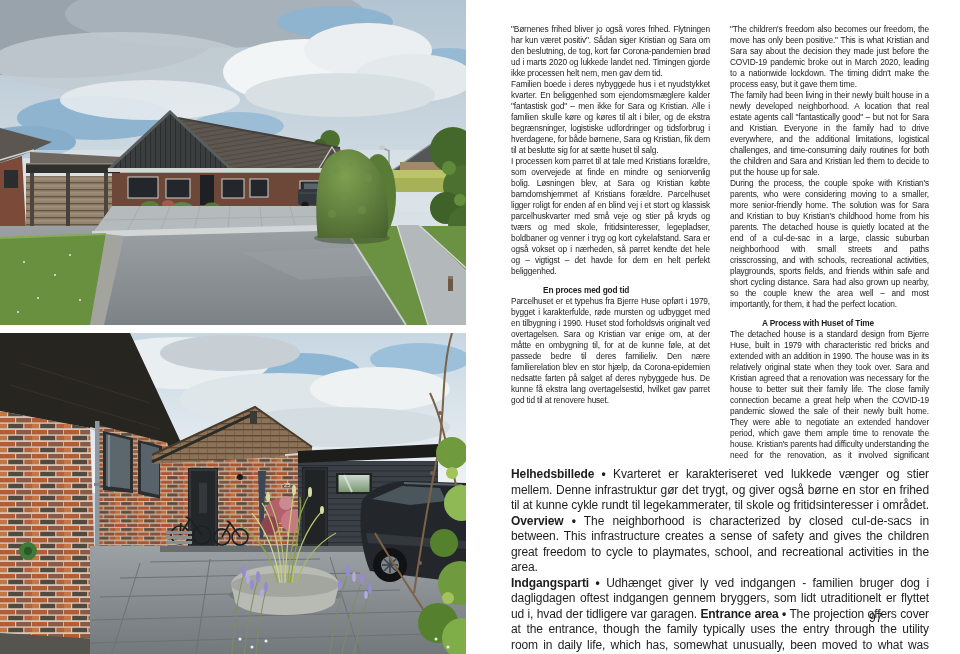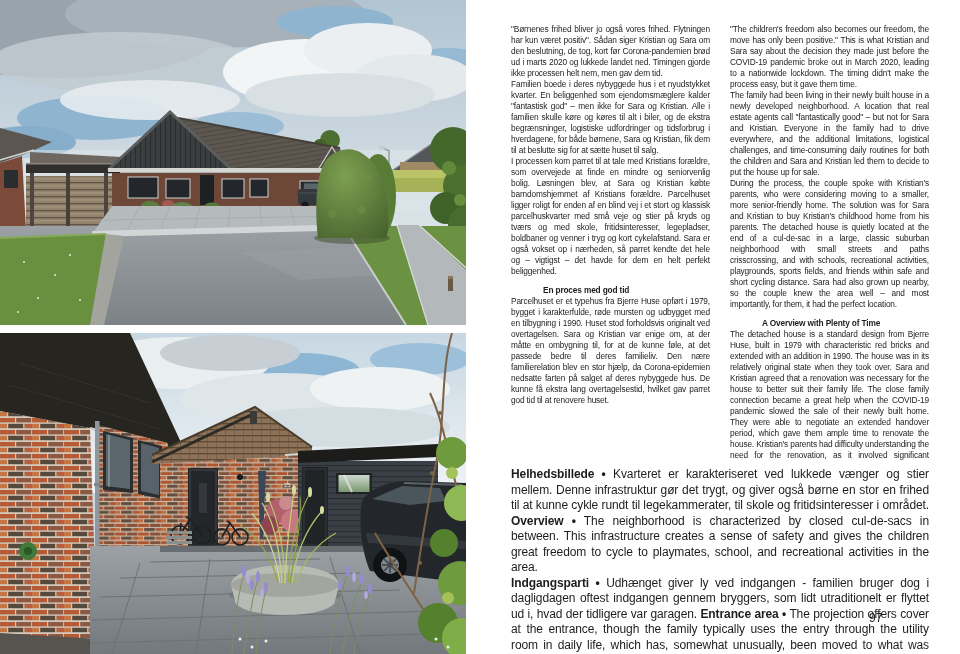--- a/index.html
+++ b/index.html
@@ -447,21 +447,21 @@
     <p>Familien boede i deres nybyggede hus i et nyudstykket kvarter. En beliggenhed som ejendomsmæglere kalder "fantastisk god" – men ikke for Sara og Kristian. Alle i familien skulle køre og køres til alt i biler, og de ekstra begrænsninger, logistiske udfordringer og tidsforbrug i hverdagene, for både børnene, Sara og Kristian, fik dem til at beslutte sig for at sætte huset til salg.</p>
     <p class="gap-before">I processen kom parret til at tale med Kristians forældre, som overvejede at finde en mindre og seniorvenlig bolig. Løsningen blev, at Sara og Kristian købte barndomshjemmet af Kristians forældre. Parcelhuset ligger roligt for enden af en blind vej i et stort og klassisk parcelhuskvarter med små veje og stier på kryds og tværs og med skole, fritidsinteresser, legepladser, boldbaner og venner i tryg og kort cykelafstand. Sara er også vokset op i nærheden, så parret kendte det hele og – vigtigst – det havde for dem en helt perfekt beliggenhed.</p>
     <h3 class="subhead">En proces med god tid</h3>
     <p>Parcelhuset er et typehus fra Bjerre Huse opført i 1979, bygget i karakterfulde, røde mursten og udbygget med en tilbygning i 1990. Huset stod forholdsvis originalt ved overtagelsen. Sara og Kristian var enige om, at der måtte en ombygning til, for at de kunne føle, at det passede bedre til deres familieliv. Den nære familierelation blev en stor hjælp, da Corona-epidemien nedsatte farten på salget af deres nybyggede hus. De kunne få ekstra lang overtagelsestid, hvilket gav parret god tid til at renovere huset.</p>
   </div>
 
   <div class="col col-en">
     <p>"The children's freedom also becomes our freedom, the move has only been positive." This is what Kristian and Sara say about the decision they made just before the COVID-19 pandemic broke out in March 2020, leading to a nationwide lockdown. The timing didn't make the process easy, but it gave them time.</p>
     <p>The family had been living in their newly built house in a newly developed neighborhood. A location that real estate agents call "fantastically good" – but not for Sara and Kristian. Everyone in the family had to drive everywhere, and the additional limitations, logistical challenges, and time-consuming daily routines for both the children and Sara and Kristian led them to decide to put the house up for sale.</p>
     <p>During the process, the couple spoke with Kristian's parents, who were considering moving to a smaller, more senior-friendly home. The solution was for Sara and Kristian to buy Kristian's childhood home from his parents. The detached house is quietly located at the end of a cul-de-sac in a large, classic suburban neighborhood with small streets and paths crisscrossing, and with schools, recreational activities, playgrounds, sports fields, and friends within safe and short cycling distance. Sara had also grown up nearby, so the couple knew the area well – and most importantly, for them, it had the perfect location.</p>
-    <h3 class="subhead">A Overview with Plenty of Time</h3>
+    <h3 class="subhead">A Process with Huset of Time</h3>
     <p>The detached house is a standard design from Bjerre Huse, built in 1979 with characteristic red bricks and extended with an addition in 1990. The house was in its relatively original state when they took over. Sara and Kristian agreed that a renovation was necessary for the house to better suit their family life. The close family connection became a great help when the COVID-19 pandemic slowed the sale of their newly built home. They were able to negotiate an extended handover period, which gave them ample time to renovate the house. Kristian's parents had difficulty understanding the need for the renovation, as it involved significant changes both</p>
   </div>
 
   <div class="captions">
     <p class="caption">
       <strong class="cap-label">Helhedsbillede •</strong>
       <span>Kvarteret er karakteriseret ved lukkede vænger og stier mellem. Denne infrastruktur gør det trygt, og giver også børne en stor en frihed til at kunne cykle rundt til legekammerater, til skole og fritidsinteresser i området.</span>
       <strong class="cap-label">Overview •</strong>
       <span>The neighborhood is characterized by closed cul-de-sacs in between. This infrastructure creates a sense of safety and gives the children great freedom to cycle to playmates, school, and recreational activities in the area.</span>
     </p>

